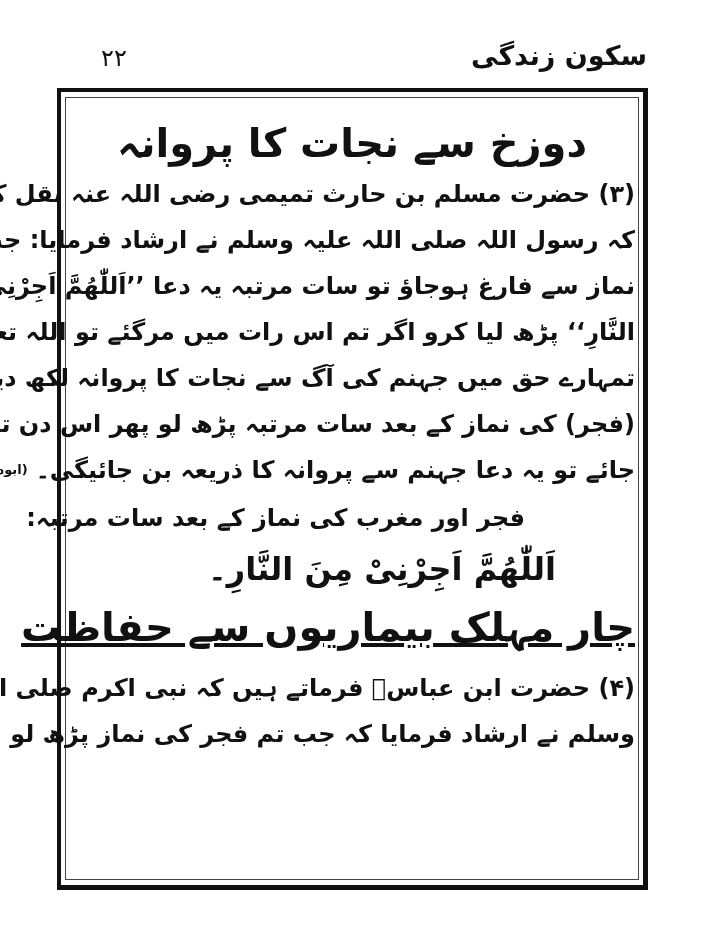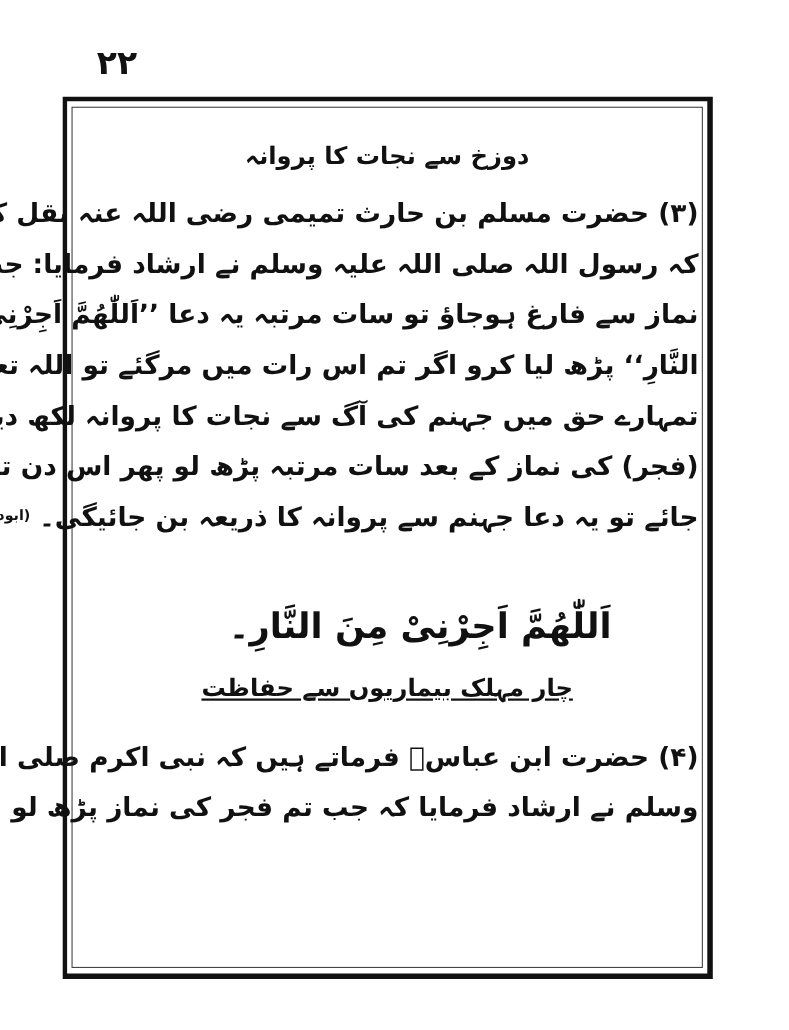--- a/index.html
+++ b/index.html
@@ -26,24 +26,24 @@
       position: absolute;
       right: 0;
       top: 0;
       font-size: 27px;
       font-weight: bold;
       direction: rtl;
       line-height: 44px;
     }
     .page-number {
       position: absolute;
-      left: 31px;
+      left: 44px;
       top: 4px;
-      font-size: 30px;
-      font-weight: bold;
+      font-size: 24px;
+      font-weight: normal;
       direction: rtl;
       letter-spacing: 4px;
       line-height: 40px;
     }
     .frame-outer {
       position: absolute;
       left: 57px;
       top: 88px;
       width: 582px;
       height: 793px;
@@ -74,21 +74,21 @@
       white-space: nowrap;
       font-size: 24px;
       line-height: 44px;
       text-align: justify;
       text-align-last: justify;
       font-weight: bold;
     }
     .heading {
       text-align: center;
       text-align-last: center;
-      font-size: 22px;
+      font-size: 40px;
       line-height: 50px;
     }
     .indent {
       padding-right: 110px;
       text-align: right;
       text-align-last: right;
     }
     .dua {
       font-size: 32px;
       line-height: 54px;
@@ -112,20 +112,21 @@
     }
     .line-with-cite span.citation {
       margin-right: 8px;
       white-space: nowrap;
     }
   </style>
 </head>
 <body>
 
 <div class="running-head">
+  <div class="book-title">سکون زندگی</div>
   <div class="page-number">۲۲</div>
 </div>
 
 <div class="frame-outer">
   <div class="frame-inner"></div>
   <div class="content">
 
     <div class="line heading" style="top:26px;">دوزخ سے نجات کا پروانہ</div>
 
     <div class="line" style="top:80px;">(۳) حضرت مسلم بن حارث تمیمی رضی اللہ عنہ نقل کرتے ہیں</div>
@@ -133,20 +134,21 @@
     <div class="line" style="top:172px;">نماز سے فارغ ہوجاؤ تو سات مرتبہ یہ دعا ’’اَللّٰھُمَّ اَجِرْنِیْ مِنَ</div>
     <div class="line" style="top:218px;">النَّارِ‘‘ پڑھ لیا کرو اگر تم اس رات میں مرگئے تو اللہ تعالیٰ</div>
     <div class="line" style="top:264px;">تمہارے حق میں جہنم کی آگ سے نجات کا پروانہ لکھ دینگے اور اگر تم صبح</div>
     <div class="line" style="top:310px;">(فجر) کی نماز کے بعد سات مرتبہ پڑھ لو پھر اس دن تمہارا انتقال ہو</div>
 
     <div class="line line-with-cite" style="top:356px;">
       <span class="main">جائے تو یہ دعا جہنم سے پروانہ کا ذریعہ بن جائیگی۔</span>
       <span class="citation">(ابوداؤد شریف:۱/ ۶۹۳)</span>
     </div>
 
+    <div class="line indent" style="top:404px;">فجر اور مغرب کی نماز کے بعد سات مرتبہ:</div>
 
     <div class="line dua" style="top:450px;">اَللّٰھُمَّ اَجِرْنِیْ مِنَ النَّارِ۔</div>
 
     <div class="line heading" style="top:510px;text-decoration:underline;">چار مہلک بیماریوں سے حفاظت</div>
 
     <div class="line" style="top:574px;">(۴) حضرت ابن عباسؓ فرماتے ہیں کہ نبی اکرم صلی اللہ علیہ</div>
     <div class="line" style="top:620px;">وسلم نے ارشاد فرمایا کہ جب تم فجر کی نماز پڑھ لو تو اپنی دنیا کیلئے تین</div>
 
   </div>
 </div>

